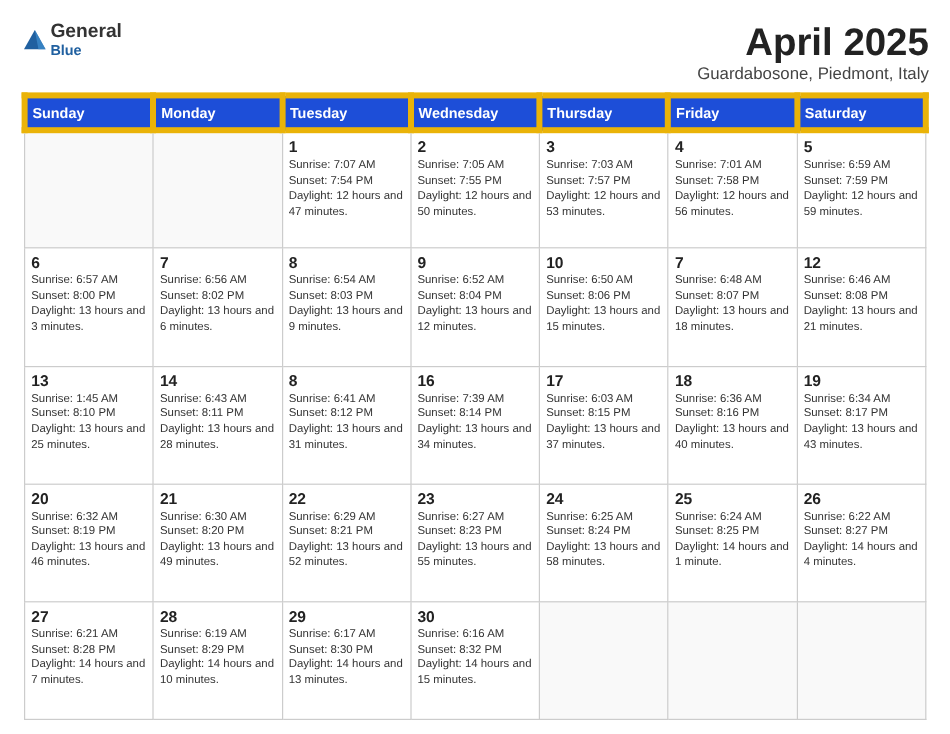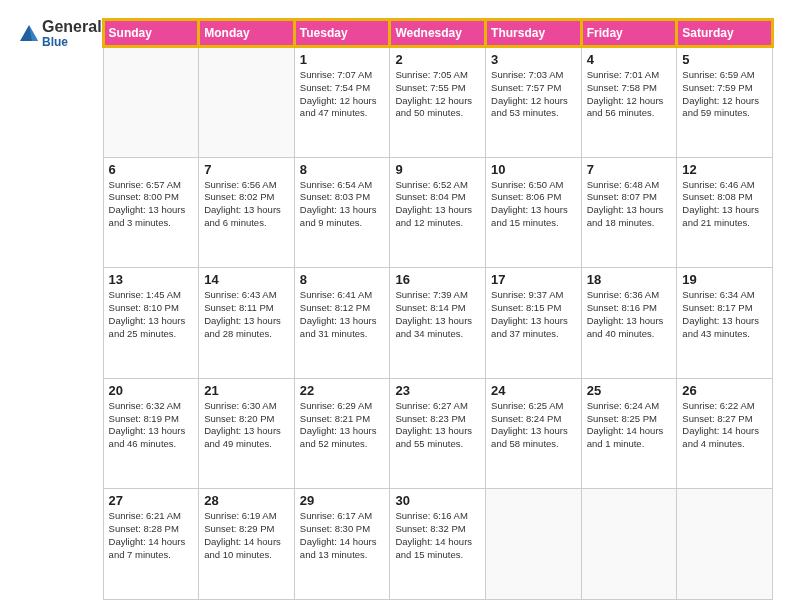--- a/index.html
+++ b/index.html
@@ -8,20 +8,21 @@
       height: 612px;
       font-family: Arial, sans-serif;
       background: #fff;
       overflow: hidden;
     }
     .page {
       width: 792px;
       height: 612px;
       padding: 18px 18px 12px 18px;
       display: flex;
+      flex-direction: column;
     }
     .header {
       display: flex;
       justify-content: space-between;
       align-items: flex-start;
       margin-bottom: 8px;
     }
     .logo {
       display: flex;
       align-items: center;
@@ -61,27 +62,27 @@
       color: #444;
     }
     .calendar {
       flex: 1;
       border: 1px solid #ccc;
       border-collapse: collapse;
       width: 100%;
       table-layout: fixed;
     }
     .calendar th {
-      background: #ec4899;
+      background: #1d4ed8;
       color: #fff;
       font-size: 12px;
       font-weight: bold;
       padding: 5px 4px;
       text-align: left;
-      border: 3px solid #eab308;
+      border: 5px solid #eab308;
     }
     .calendar td {
       border: 1px solid #ccc;
       vertical-align: top;
       padding: 4px 5px;
       font-size: 10px;
       color: #333;
       height: 88px;
       width: calc(100% / 7);
     }
@@ -108,20 +109,24 @@
   <div class="header">
     <div class="logo">
       <svg class="logo-icon" viewBox="0 0 22 22">
         <polygon points="11,2 20,18 2,18" fill="#2060a0"></polygon>
         <polygon points="11,2 20,18 14,18" fill="#4090d0" opacity="0.7"></polygon>
       </svg>
       <div class="logo-text">
         <span class="logo-general">General</span>
         <span class="logo-blue">Blue</span>
       </div>
+    </div>
+    <div class="title-block">
+      <div class="month-title">April 2025</div>
+      <div class="location">Guardabosone, Piedmont, Italy</div>
     </div>
   </div>
 
   <table class="calendar">
     <thead>
       <tr>
         <th>Sunday</th>
         <th>Monday</th>
         <th>Tuesday</th>
         <th>Wednesday</th>
@@ -229,21 +234,21 @@
 Daylight: 13 hours and 31 minutes.</div>
           </td>
           <td>
             <span class="day-number">16</span>
             <div class="day-info">Sunrise: 7:39 AM
 Sunset: 8:14 PM
 Daylight: 13 hours and 34 minutes.</div>
           </td>
           <td>
             <span class="day-number">17</span>
-            <div class="day-info">Sunrise: 9:37 AM
+            <div class="day-info">Sunrise: 6:03 AM
 Sunset: 8:15 PM
 Daylight: 13 hours and 37 minutes.</div>
           </td>
           <td>
             <span class="day-number">18</span>
             <div class="day-info">Sunrise: 6:36 AM
 Sunset: 8:16 PM
 Daylight: 13 hours and 40 minutes.</div>
           </td>
           <td>

